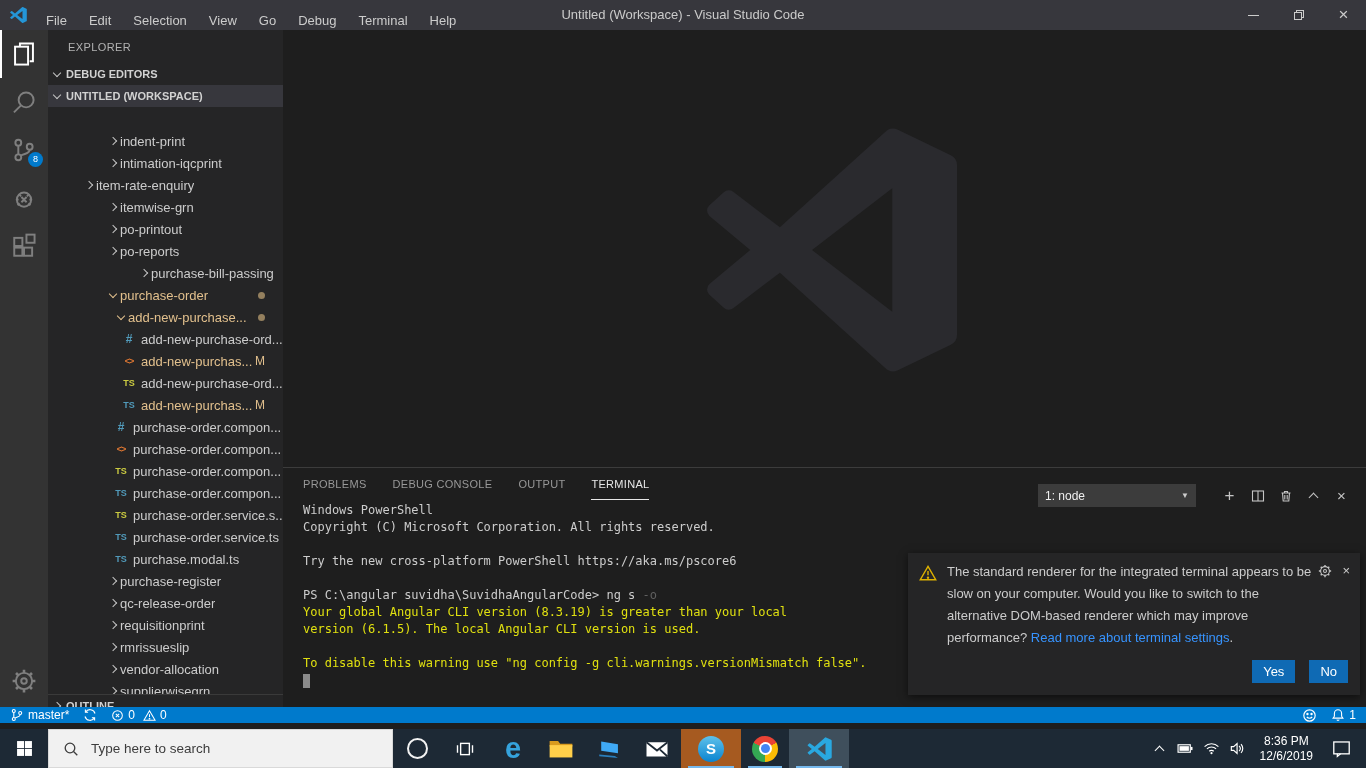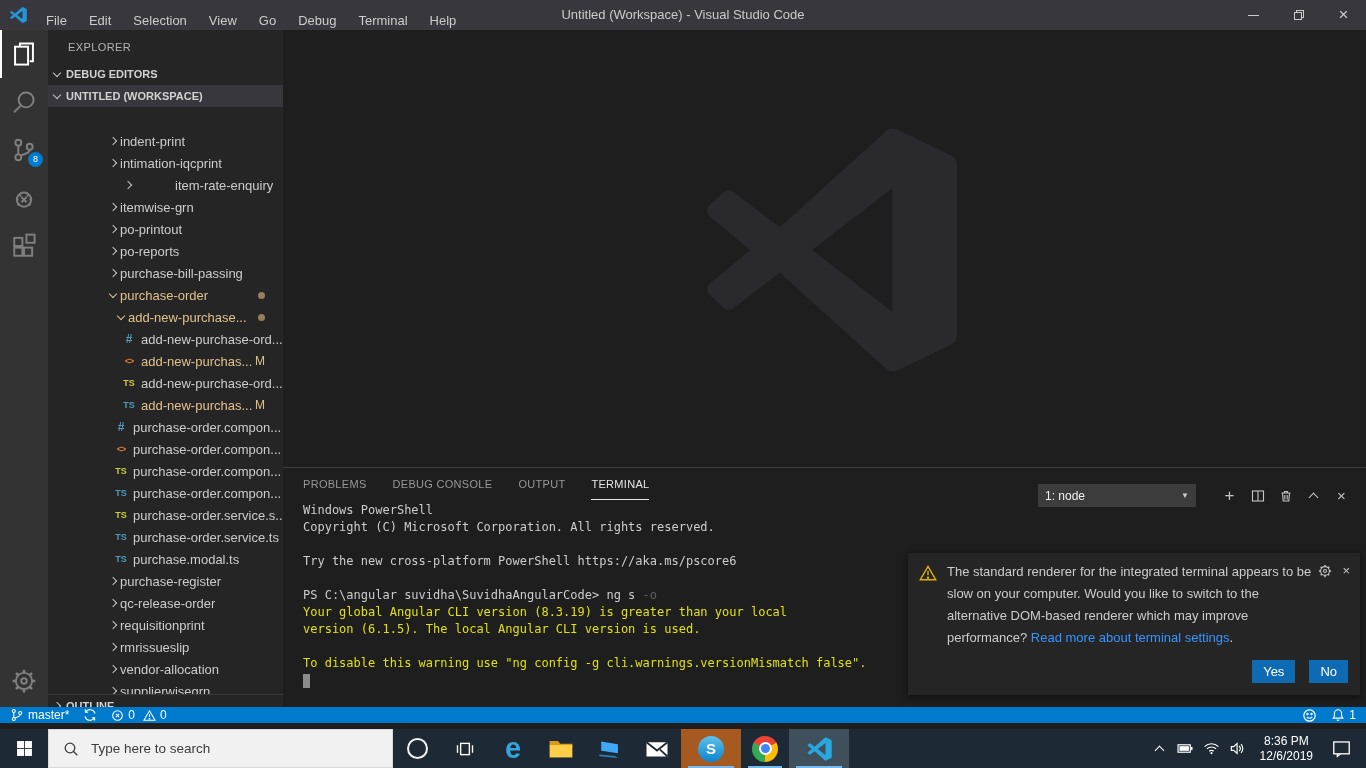--- a/index.html
+++ b/index.html
@@ -201,21 +201,21 @@
           <span class="chev"></span>
         </span>
         <span class="lbl">indent-print</span>
       </div>
       <div class="tree-row" style="padding-left: 58px;">
         <span class="twisty">
           <span class="chev"></span>
         </span>
         <span class="lbl">intimation-iqcprint</span>
       </div>
-      <div class="tree-row" style="padding-left: 73px; gap: 40px;">
+      <div class="tree-row" style="padding-left: 34px;">
         <span class="twisty">
           <span class="chev"></span>
         </span>
         <span class="lbl">item-rate-enquiry</span>
       </div>
       <div class="tree-row" style="padding-left: 58px;">
         <span class="twisty">
           <span class="chev"></span>
         </span>
         <span class="lbl">itemwise-grn</span>
@@ -225,21 +225,21 @@
           <span class="chev"></span>
         </span>
         <span class="lbl">po-printout</span>
       </div>
       <div class="tree-row" style="padding-left: 58px;">
         <span class="twisty">
           <span class="chev"></span>
         </span>
         <span class="lbl">po-reports</span>
       </div>
-      <div class="tree-row" style="padding-left: 58px;">
+      <div class="tree-row" style="padding-left: 89px;">
         <span class="twisty">
           <span class="chev"></span>
         </span>
         <span class="lbl">purchase-bill-passing</span>
       </div>
       <div class="tree-row mod" style="padding-left: 58px;">
         <span class="twisty">
           <span class="chev down"></span>
         </span>
         <span class="lbl gold">purchase-order</span>

